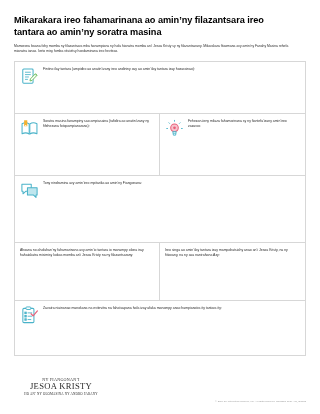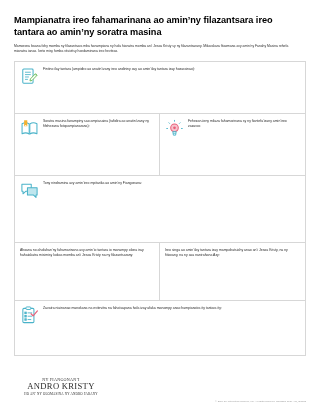--- a/index.html
+++ b/index.html
@@ -123,21 +123,21 @@
     color: #9a9a9a;
     text-align: right;
     white-space: nowrap;
   }
 </style>
 </head>
 <body>
 
 <div class="page">
 
-  <h1 class="doc-title">Mampianatra ireo fahamarinana ao amin’ny filazantsara ireo tantara ao amin’ny soratra masina</h1>
+  <h1 class="doc-title">Mikarakara ireo fahamarinana ao amin’ny filazantsara ireo tantara ao amin’ny soratra masina</h1>
   <p class="doc-intro">Mamorona kwana fohy momba ny filazantsara mba hanampiana ny hafa hianatra momba an’i Jesoa Kristy sy ny filazantsarany. Mikarakara fitaomana avy amin’ny Fanahy Masina rehefa mianatra ianao. Iveto misy fomba vitsivitsy handaminana ireo hevitrao.</p>
 
   <div class="grid">
 
     <div class="row r1">
       <div class="cell full">
         <span class="cell-icon">
           <svg viewBox="0 0 24 24" width="19" height="19">
             <rect x="3.5" y="2.5" width="13" height="18" rx="1.2" fill="#ffffff" stroke="#4ab3c9" stroke-width="1.3"></rect>
             <line x1="6.3" y1="6.6" x2="13.6" y2="6.6" stroke="#4ab3c9" stroke-width="1.1"></line>
@@ -222,19 +222,19 @@
         </span>
         <span class="cell-text">Zavatra niainanao manokana na evitevitra na fahatsapana hafa izay afaka manampy anao hampianatra ity tantara ity:</span>
       </div>
     </div>
 
   </div>
 
   <div class="footer">
     <div class="logo">
       <div class="logo-l1">NY FIANGONAN’I</div>
-      <div class="logo-l2">ANDRO KRISTY</div>
+      <div class="logo-l2">JESOA KRISTY</div>
       <div class="logo-l3">HO AN’ NY OLOMASINA NY ANDRO FARANY</div>
     </div>
     <div class="copyright">© 2024 ary Intellectual Reserve, Inc. All rights reserved. PD80257 1724. VE_Iandisa</div>
   </div>
 
 </div>
 
 </body></html>

